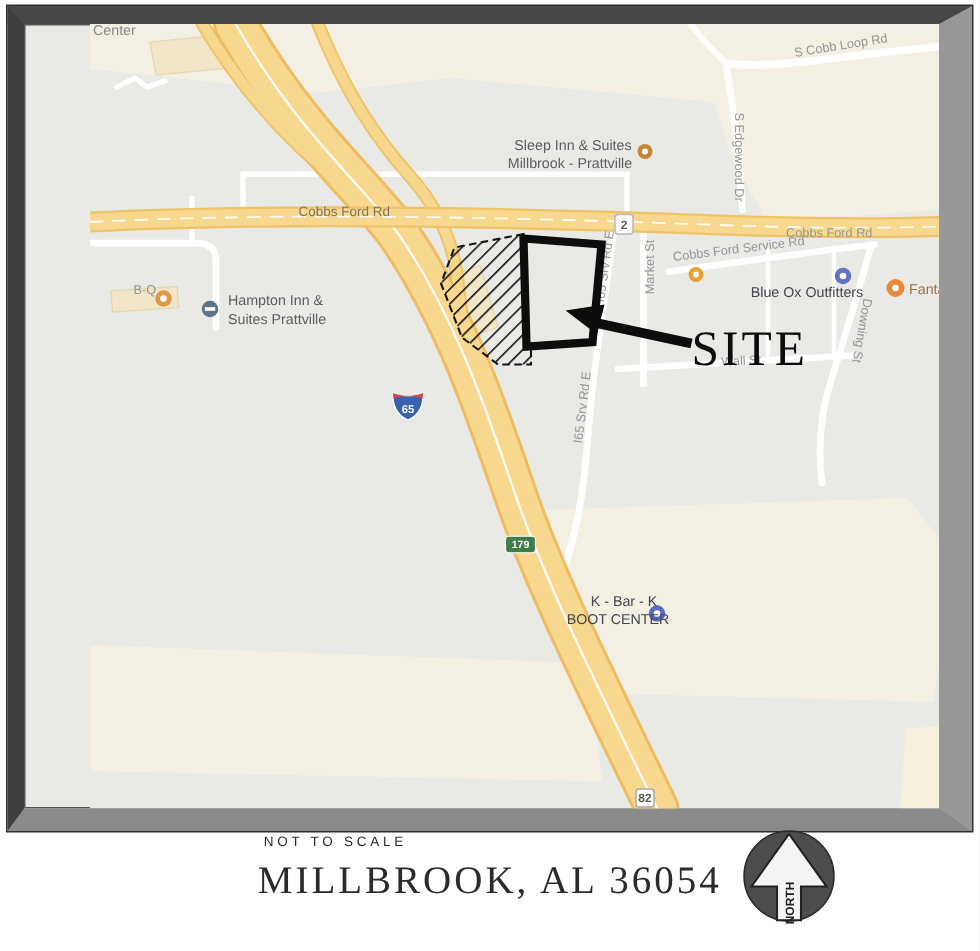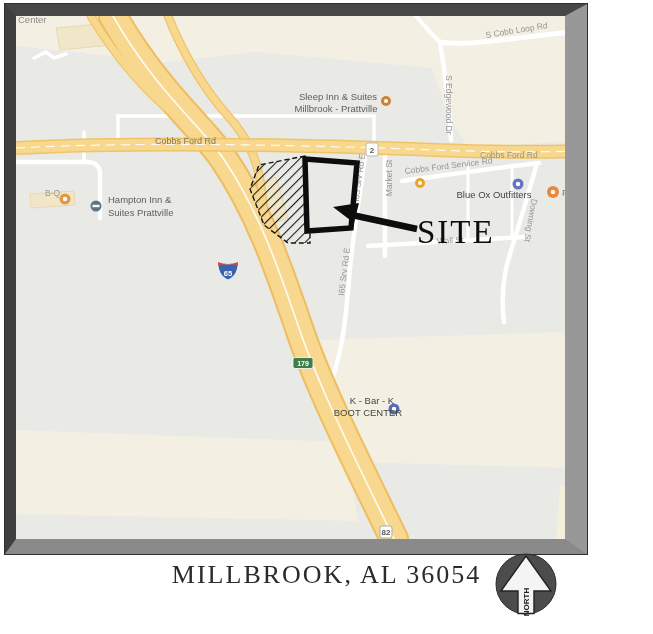--- a/index.html
+++ b/index.html
@@ -1,23 +1,23 @@
 <!DOCTYPE html>
 <html><head>
 <meta charset="utf-8">
 <style>
   html,body{margin:0;padding:0;}
   body{width:653px;height:634px;position:relative;background:#ffffff;overflow:hidden;
        font-family:"Liberation Sans",sans-serif;}
-  .frame{position:absolute;left:5px;top:4px;width:582px;height:550px;box-sizing:border-box;
+  .frame{position:absolute;left:5px;top:4px;width:643px;height:550px;box-sizing:border-box;
          border-style:solid;border-width:12px 22px 15px 11px;
          border-top-color:#474747;border-left-color:#3f3f3f;
          border-right-color:#989898;border-bottom-color:#8a8a8a;
          box-shadow:0 0 0 1px #2e2e2e, inset 0 0 0 1px #555;
-         background:#e9e9e6;overflow:hidden;}
+         background:#e9e9e6;overflow:hidden;padding-left:44px;}
   svg text{font-family:"Liberation Sans",sans-serif;}
   .lbl-road{font-size:8.5px;fill:#969696;}
   .lbl-road-on{font-size:9px;fill:#7e7566;}
   .lbl-poi{font-size:9.5px;fill:#5d5d5d;}
   .lbl-poi-b{font-size:9.5px;fill:#43464e;}
   .lbl-fant{font-size:9.5px;fill:#a2703d;}
   .lbl-partial{font-size:9.5px;fill:#8a8a8a;}
   .site-label{font-family:"Liberation Serif",serif;font-size:33px;letter-spacing:2px;fill:#0c0c0c;}
   .shield-txt{font-size:8px;fill:#5a5a5a;font-weight:bold;}
   .shield-txt-w{font-size:7px;fill:#ffffff;font-weight:bold;}
@@ -161,20 +161,21 @@
     <g>
       <line x1="401" y1="213" x2="336" y2="199" stroke="#0d0d0d" stroke-width="6.5"></line>
       <polygon points="317,191 343,187 338,207" fill="#0d0d0d"></polygon>
     </g>
     <text class="site-label" x="401" y="227">SITE</text>
   </svg>
 </div>
 
 <div class="footer">
   <div class="title-wrap">
+    <div class="scale-note">NOT TO SCALE</div>
     <div class="location" style="text-align:center;">MILLBROOK, AL 36054</div>
   </div>
 </div>
 
 <svg class="north" viewBox="-33 -33 66 66" xmlns="http://www.w3.org/2000/svg">
   <circle cx="0" cy="0" r="30" fill="#4c4c4c" stroke="#2a2a2a" stroke-width="1"></circle>
   <path d="M -25,7 L 0,-28 L 25,7 L 8,7 L 8,29.5 L -8,29.5 L -8,7 Z" fill="#f4f4f4" stroke="#222222" stroke-width="1.4" stroke-linejoin="miter"></path>
   <text transform="rotate(-90 0 18)" x="0" y="21" text-anchor="middle" font-size="8" font-weight="bold" fill="#222">NORTH</text>
 </svg>
 

